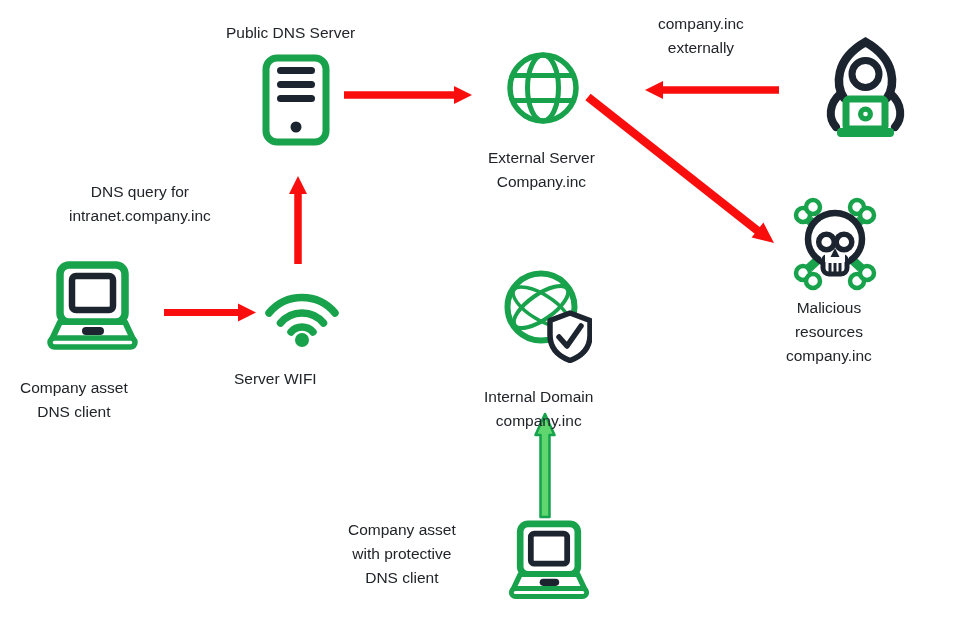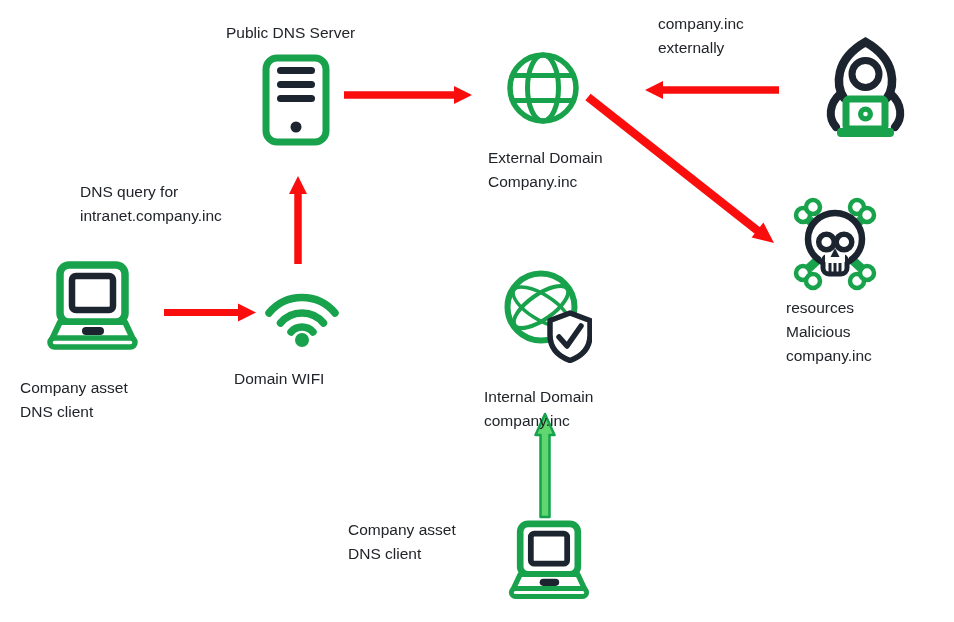--- a/index.html
+++ b/index.html
@@ -8,21 +8,21 @@
     --arrow-red:#FA0D0D;
     --arrow-green-fill:#5FD66E;
     --arrow-green-stroke:#14A24C;
     --text:#212429;
     --background:#FFFFFF;
   }
   html,body{margin:0;padding:0;background:var(--background);}
   #canvas{
     position:relative;width:954px;height:622px;background:var(--background);
     font-family:"Liberation Sans","DejaVu Sans",sans-serif;
-    color:var(--text);overflow:hidden;
+    color:var(--text);overflow:hidden;text-align:center;
   }
   .label{
     position:absolute;font-size:15.5px;line-height:24px;font-weight:500;
     color:var(--text);white-space:nowrap;
   }
   .label span{display:block;}
   .icon{position:absolute;}
   .icon svg{display:block;}
   #arrows{position:absolute;left:0;top:0;width:954px;height:622px;}
   .red-shaft{stroke:var(--arrow-red);fill:none;}
@@ -86,21 +86,21 @@
 
   <div class="icon" style="left:506px;top:51px">
     <svg width="74" height="74" viewBox="0 0 74 74">
       <circle class="g-stroke" cx="37" cy="37" r="33" stroke-width="5.5"></circle>
       <ellipse class="g-stroke" cx="37" cy="37" rx="15.5" ry="33" stroke-width="5"></ellipse>
       <line class="g-stroke" x1="8" y1="24.5" x2="66" y2="24.5" stroke-width="5" stroke-linecap="round"></line>
       <line class="g-stroke" x1="8" y1="49.5" x2="66" y2="49.5" stroke-width="5" stroke-linecap="round"></line>
     </svg>
   </div>
   <div class="label" style="left:488px;top:146px">
-    <span>External Domain</span>
+    <span>External Server</span>
     <span>Company.inc</span>
   </div>
 
   <div class="label" style="left:658px;top:12px">
     <span>company.inc</span>
     <span>externally</span>
   </div>
   <div class="icon" style="left:817px;top:36px">
     <svg width="97" height="102" viewBox="0 0 97 102">
 
@@ -142,26 +142,26 @@
       <rect class="white-fill" x="38" y="56" width="20" height="10"></rect>
       <circle class="d-stroke white-fill" cx="39.5" cy="46" r="7.8" stroke-width="5.5"></circle>
       <circle class="d-stroke white-fill" cx="57" cy="46" r="7.8" stroke-width="5.5"></circle>
       <path class="d-fill" d="M48,52 L43.5,61 L52.5,61 Z"></path>
       <line class="d-stroke" x1="43" y1="67" x2="43" y2="76" stroke-width="3"></line>
       <line class="d-stroke" x1="48" y1="67" x2="48" y2="77" stroke-width="3"></line>
       <line class="d-stroke" x1="53" y1="67" x2="53" y2="76" stroke-width="3"></line>
     </svg>
   </div>
   <div class="label" style="left:786px;top:296px">
+    <span>Malicious</span>
     <span>resources</span>
-    <span>Malicious</span>
     <span>company.inc</span>
   </div>
 
-  <div class="label" style="left:80px;top:180px">
+  <div class="label" style="left:69px;top:180px">
     <span>DNS query for</span>
     <span>intranet.company.inc</span>
   </div>
 
   <div class="icon" style="left:44px;top:261px">
     <svg width="97" height="93" viewBox="0 0 97 93">
       <rect class="g-stroke white-fill" x="16" y="4" width="65" height="57" rx="9" stroke-width="7.5"></rect>
       <rect class="d-stroke white-fill" x="28" y="15" width="41" height="34" rx="4" stroke-width="6.5"></rect>
       <path class="g-stroke white-fill" d="M16,61 L8,78 L89,78 L81,61 Z" stroke-width="6" stroke-linejoin="round"></path>
       <rect class="g-stroke white-fill" x="6" y="77" width="85" height="9" rx="4.5" stroke-width="5.5"></rect>
@@ -175,39 +175,40 @@
 
   <div class="icon" style="left:259px;top:277px">
     <svg width="86" height="70" viewBox="0 0 86 70">
       <path class="g-stroke" d="M10,36 A43,43 0 0 1 76,36" stroke-width="7.5" stroke-linecap="round"></path>
       <path class="g-stroke" d="M21.5,46 A28,28 0 0 1 64.5,46" stroke-width="7.5" stroke-linecap="round"></path>
       <path class="g-stroke" d="M32,55 A14.5,14.5 0 0 1 54,55" stroke-width="7.5" stroke-linecap="round"></path>
       <circle class="g-fill" cx="43" cy="63" r="7"></circle>
     </svg>
   </div>
   <div class="label" style="left:234px;top:367px">
-    <span>Domain WIFI</span>
+    <span>Server WIFI</span>
   </div>
 
   <div class="icon" style="left:502px;top:265px">
     <svg width="90" height="98" viewBox="0 0 90 98">
       <circle class="g-stroke" cx="39" cy="42" r="33.5" stroke-width="6"></circle>
       <ellipse class="g-stroke" cx="39" cy="42" rx="32" ry="12.5" stroke-width="4" transform="rotate(-35 39 42)"></ellipse>
       <ellipse class="g-stroke" cx="39" cy="42" rx="32" ry="12.5" stroke-width="3.5" transform="rotate(32 39 42)"></ellipse>
       <path class="d-stroke white-fill" d="M68,48 L88,55.5 L88,70 C88,83.5 79,91.5 68,95.5 C57,91.5 48,83.5 48,70 L48,55.5 Z" stroke-width="5.5" stroke-linejoin="round"></path>
       <polyline class="d-stroke" points="57,72 65,81 79,61" stroke-width="5.5" stroke-linecap="round" stroke-linejoin="round"></polyline>
     </svg>
   </div>
   <div class="label" style="left:484px;top:385px">
     <span>Internal Domain</span>
     <span>company.inc</span>
   </div>
 
   <div class="label" style="left:348px;top:518px">
     <span>Company asset</span>
+    <span>with protective</span>
     <span>DNS client</span>
   </div>
   <div class="icon" style="left:506px;top:520px">
     <svg width="86" height="83" viewBox="0 0 97 93">
       <rect class="g-stroke white-fill" x="16" y="4" width="65" height="57" rx="9" stroke-width="7.5"></rect>
       <rect class="d-stroke white-fill" x="28" y="15" width="41" height="34" rx="4" stroke-width="6.5"></rect>
       <path class="g-stroke white-fill" d="M16,61 L8,78 L89,78 L81,61 Z" stroke-width="6" stroke-linejoin="round"></path>
       <rect class="g-stroke white-fill" x="6" y="77" width="85" height="9" rx="4.5" stroke-width="5.5"></rect>
       <rect class="d-fill" x="38" y="66" width="22" height="8" rx="4"></rect>
     </svg>

